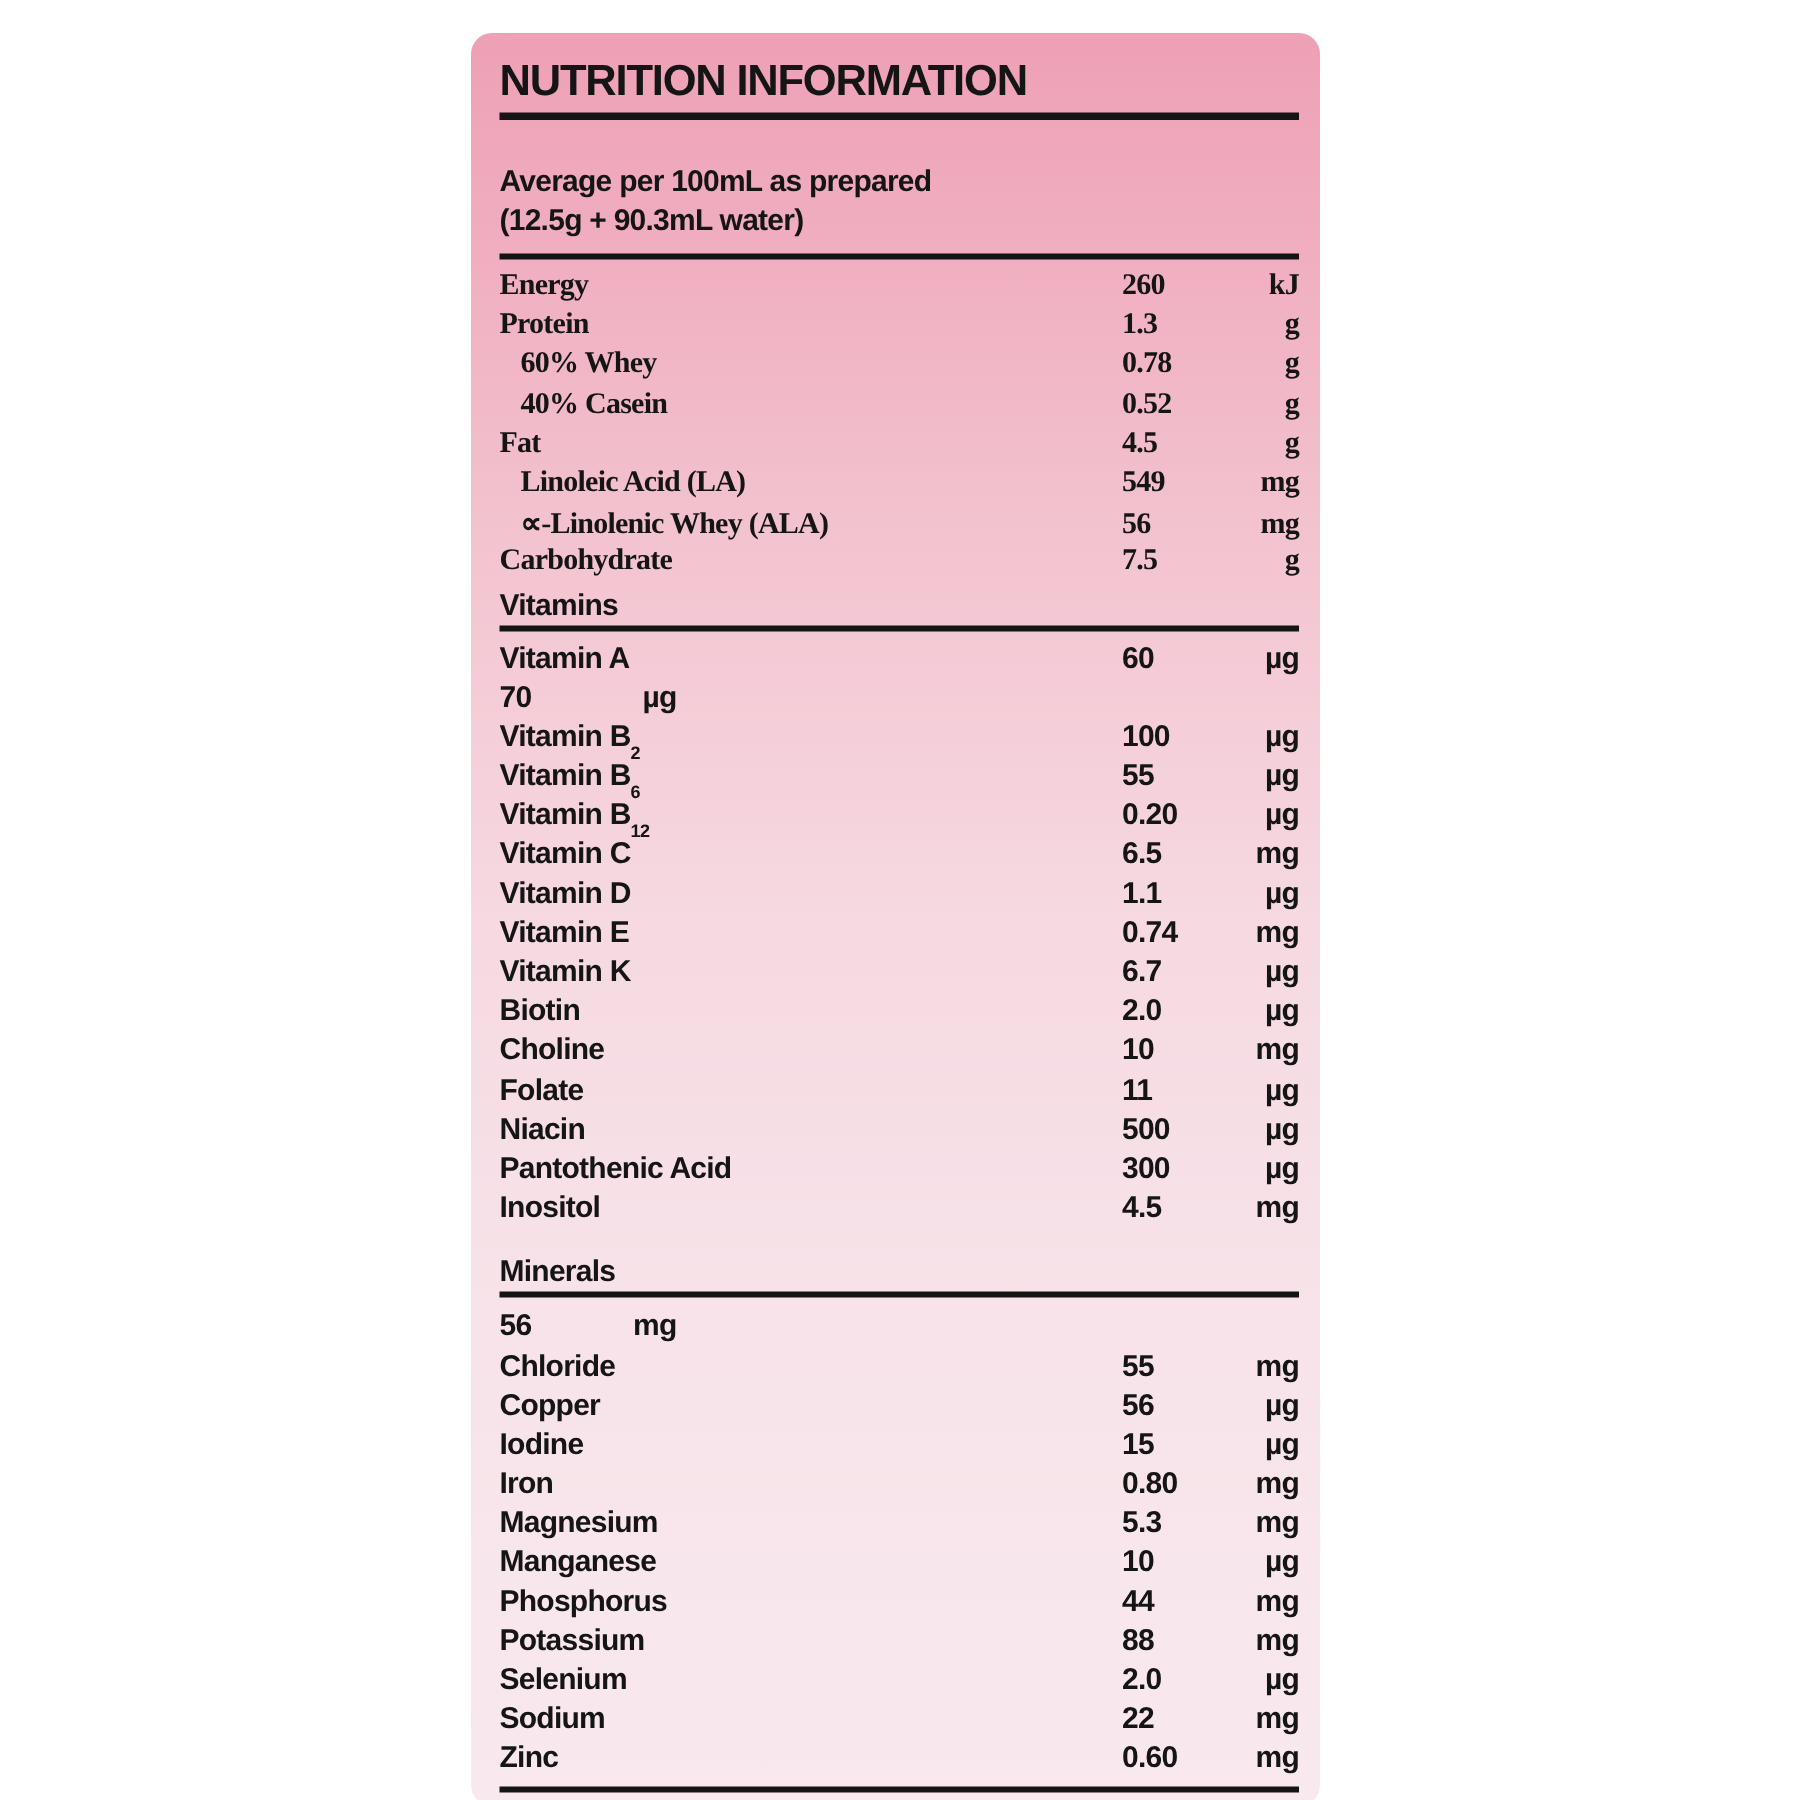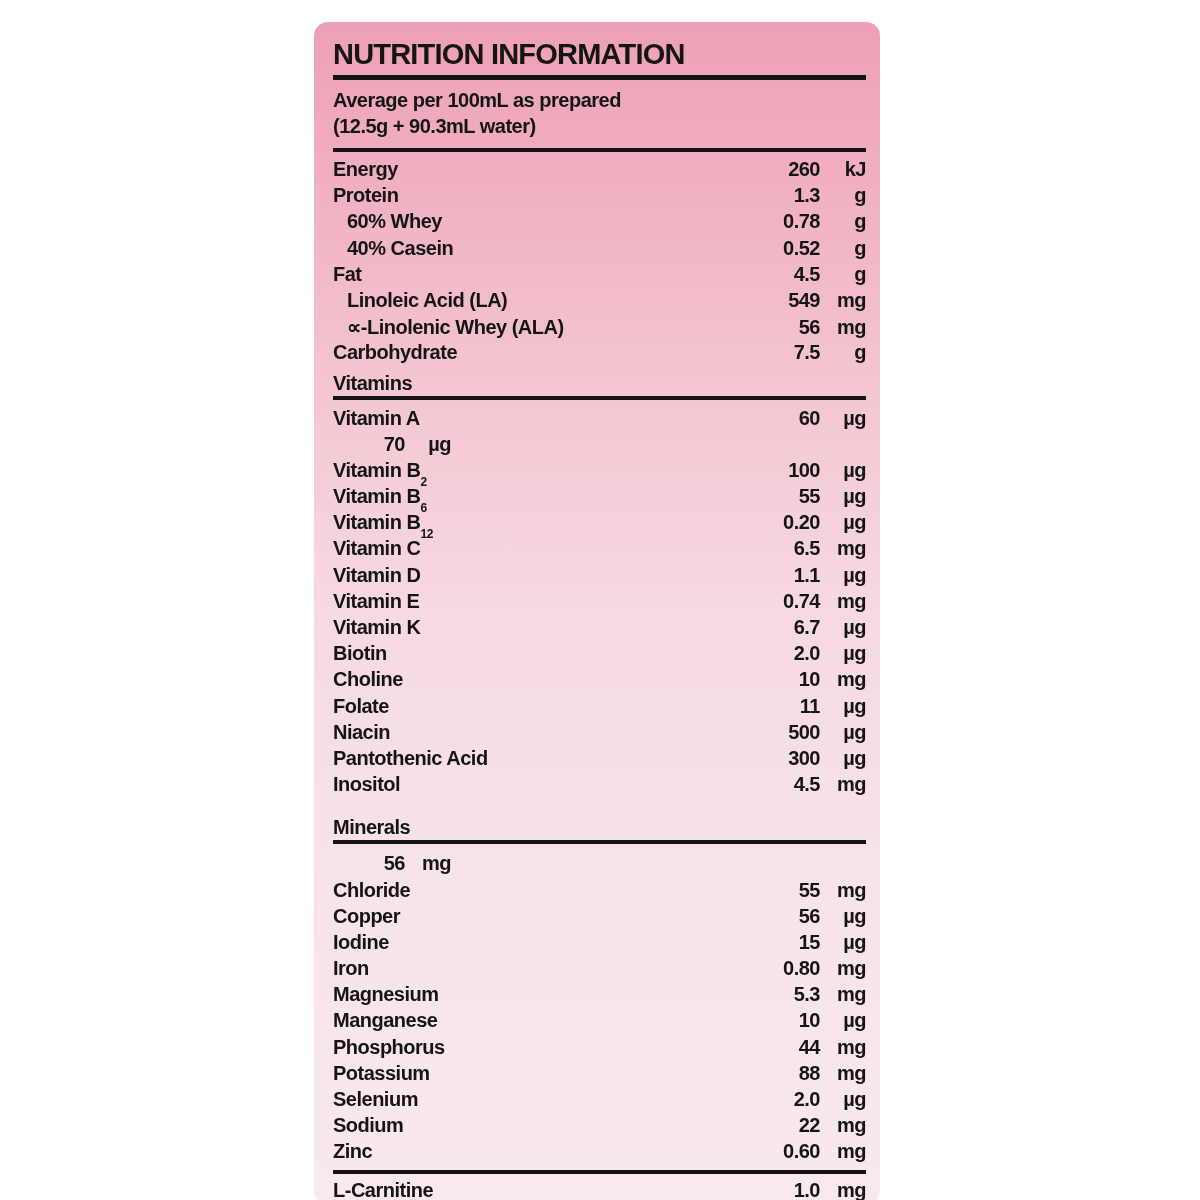--- a/index.html
+++ b/index.html
@@ -37,42 +37,42 @@
   .rule {
     height: 4px;
     background: #141414;
   }
   .rule.thick { height: 5px; margin-top: 6px; }
   .serving {
     font-size: 20px;
     font-weight: bold;
     letter-spacing: -0.5px;
     line-height: 26px;
-    margin: 7px 0 9px 0;
+    margin: 28px 0 9px 0;
   }
   .row {
     display: flex;
     align-items: baseline;
     height: 26.2px;
     font-size: 20px;
     font-weight: bold;
     letter-spacing: -0.5px;
   }
   .row .label { flex: 1 1 auto; white-space: nowrap; }
   .row.indent .label { padding-left: 14px; }
-  .row .value { flex: 0 0 72px; text-align: right; white-space: nowrap; }
+  .row .value { flex: 0 0 72px; text-align: left; white-space: nowrap; }
   .row .unit  { flex: 0 0 46px; text-align: right; white-space: nowrap; }
   .label sub {
     font-size: 12px;
     line-height: 0;
     position: relative;
     top: 4px;
     letter-spacing: -0.3px;
   }
-  .rows.macros { margin-top: 6px; }
+  .rows.macros { margin-top: 6px; font-family: Liberation Serif, serif; }
   .section-header {
     font-size: 20px;
     font-weight: bold;
     letter-spacing: -0.5px;
     line-height: 22px;
   }
   .section-header.vitamins { margin-top: 4px; }
   .section-header.minerals { margin-top: 17px; }
   .rule.under-header { margin-top: 2px; height: 4px; }
   .rows.vitamins { margin-top: 7px; }

